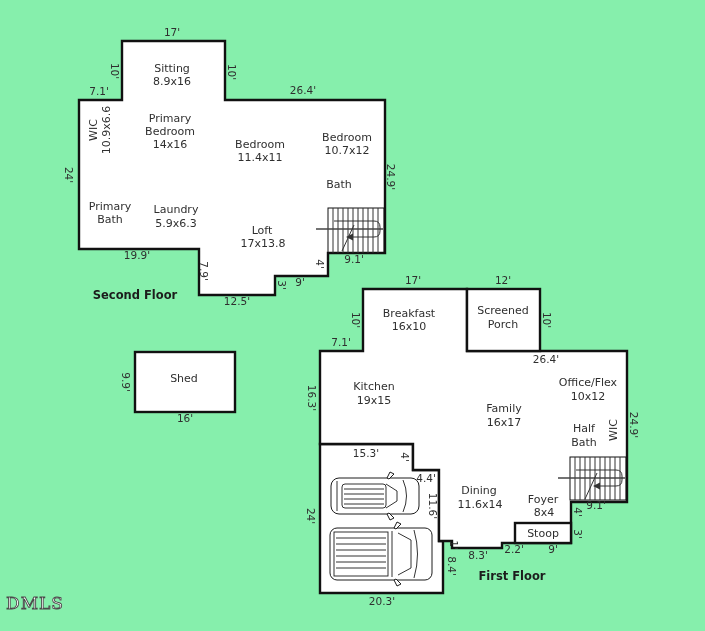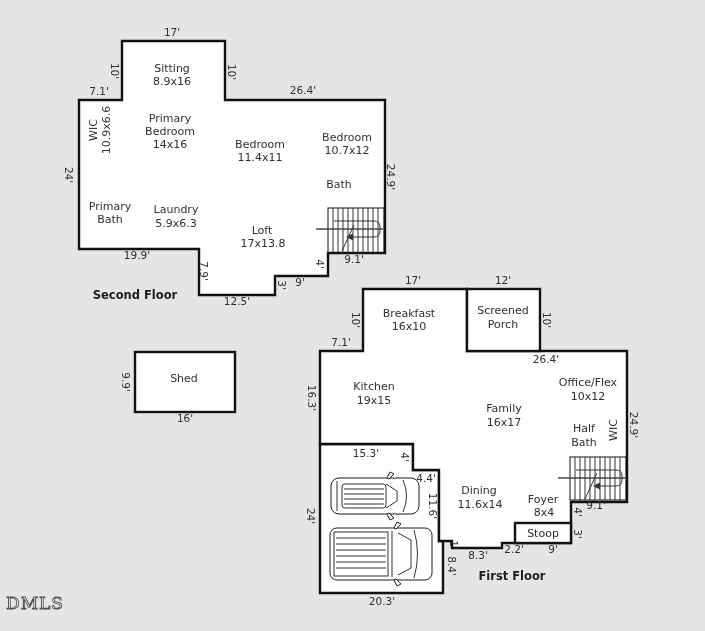--- a/index.html
+++ b/index.html
@@ -1,16 +1,16 @@
 <!DOCTYPE html>
 <html><head>
 <meta charset="utf-8">
 <style>
   html,body{margin:0;padding:0;background:#ffffff;}
-  #plan-stage{position:relative;width:705px;height:631px;background:#e5e5e5;overflow:hidden;}
+  #plan-stage{position:relative;width:705px;height:631px;background:#86efac;overflow:hidden;}
   svg{display:block;}
   .wall{fill:#ffffff;stroke:#111111;stroke-width:2.4;stroke-linejoin:miter;}
   .wall-thin{fill:none;stroke:#111111;stroke-width:1;}
   .stair-line{stroke:#333333;stroke-width:1;fill:none;}
   .stair-rail{stroke:#444444;stroke-width:1.6;fill:none;}
   .walkline{stroke:#333333;stroke-width:1;fill:none;}
   .arrowhead{fill:#333333;stroke:none;}
   .car{stroke:#1c1c1c;stroke-width:1;fill:#ffffff;}
   .car-detail{stroke:#1c1c1c;stroke-width:0.9;fill:none;}
   .room{font-family:"DejaVu Sans",sans-serif;font-size:11px;fill:#2f2f2f;}

